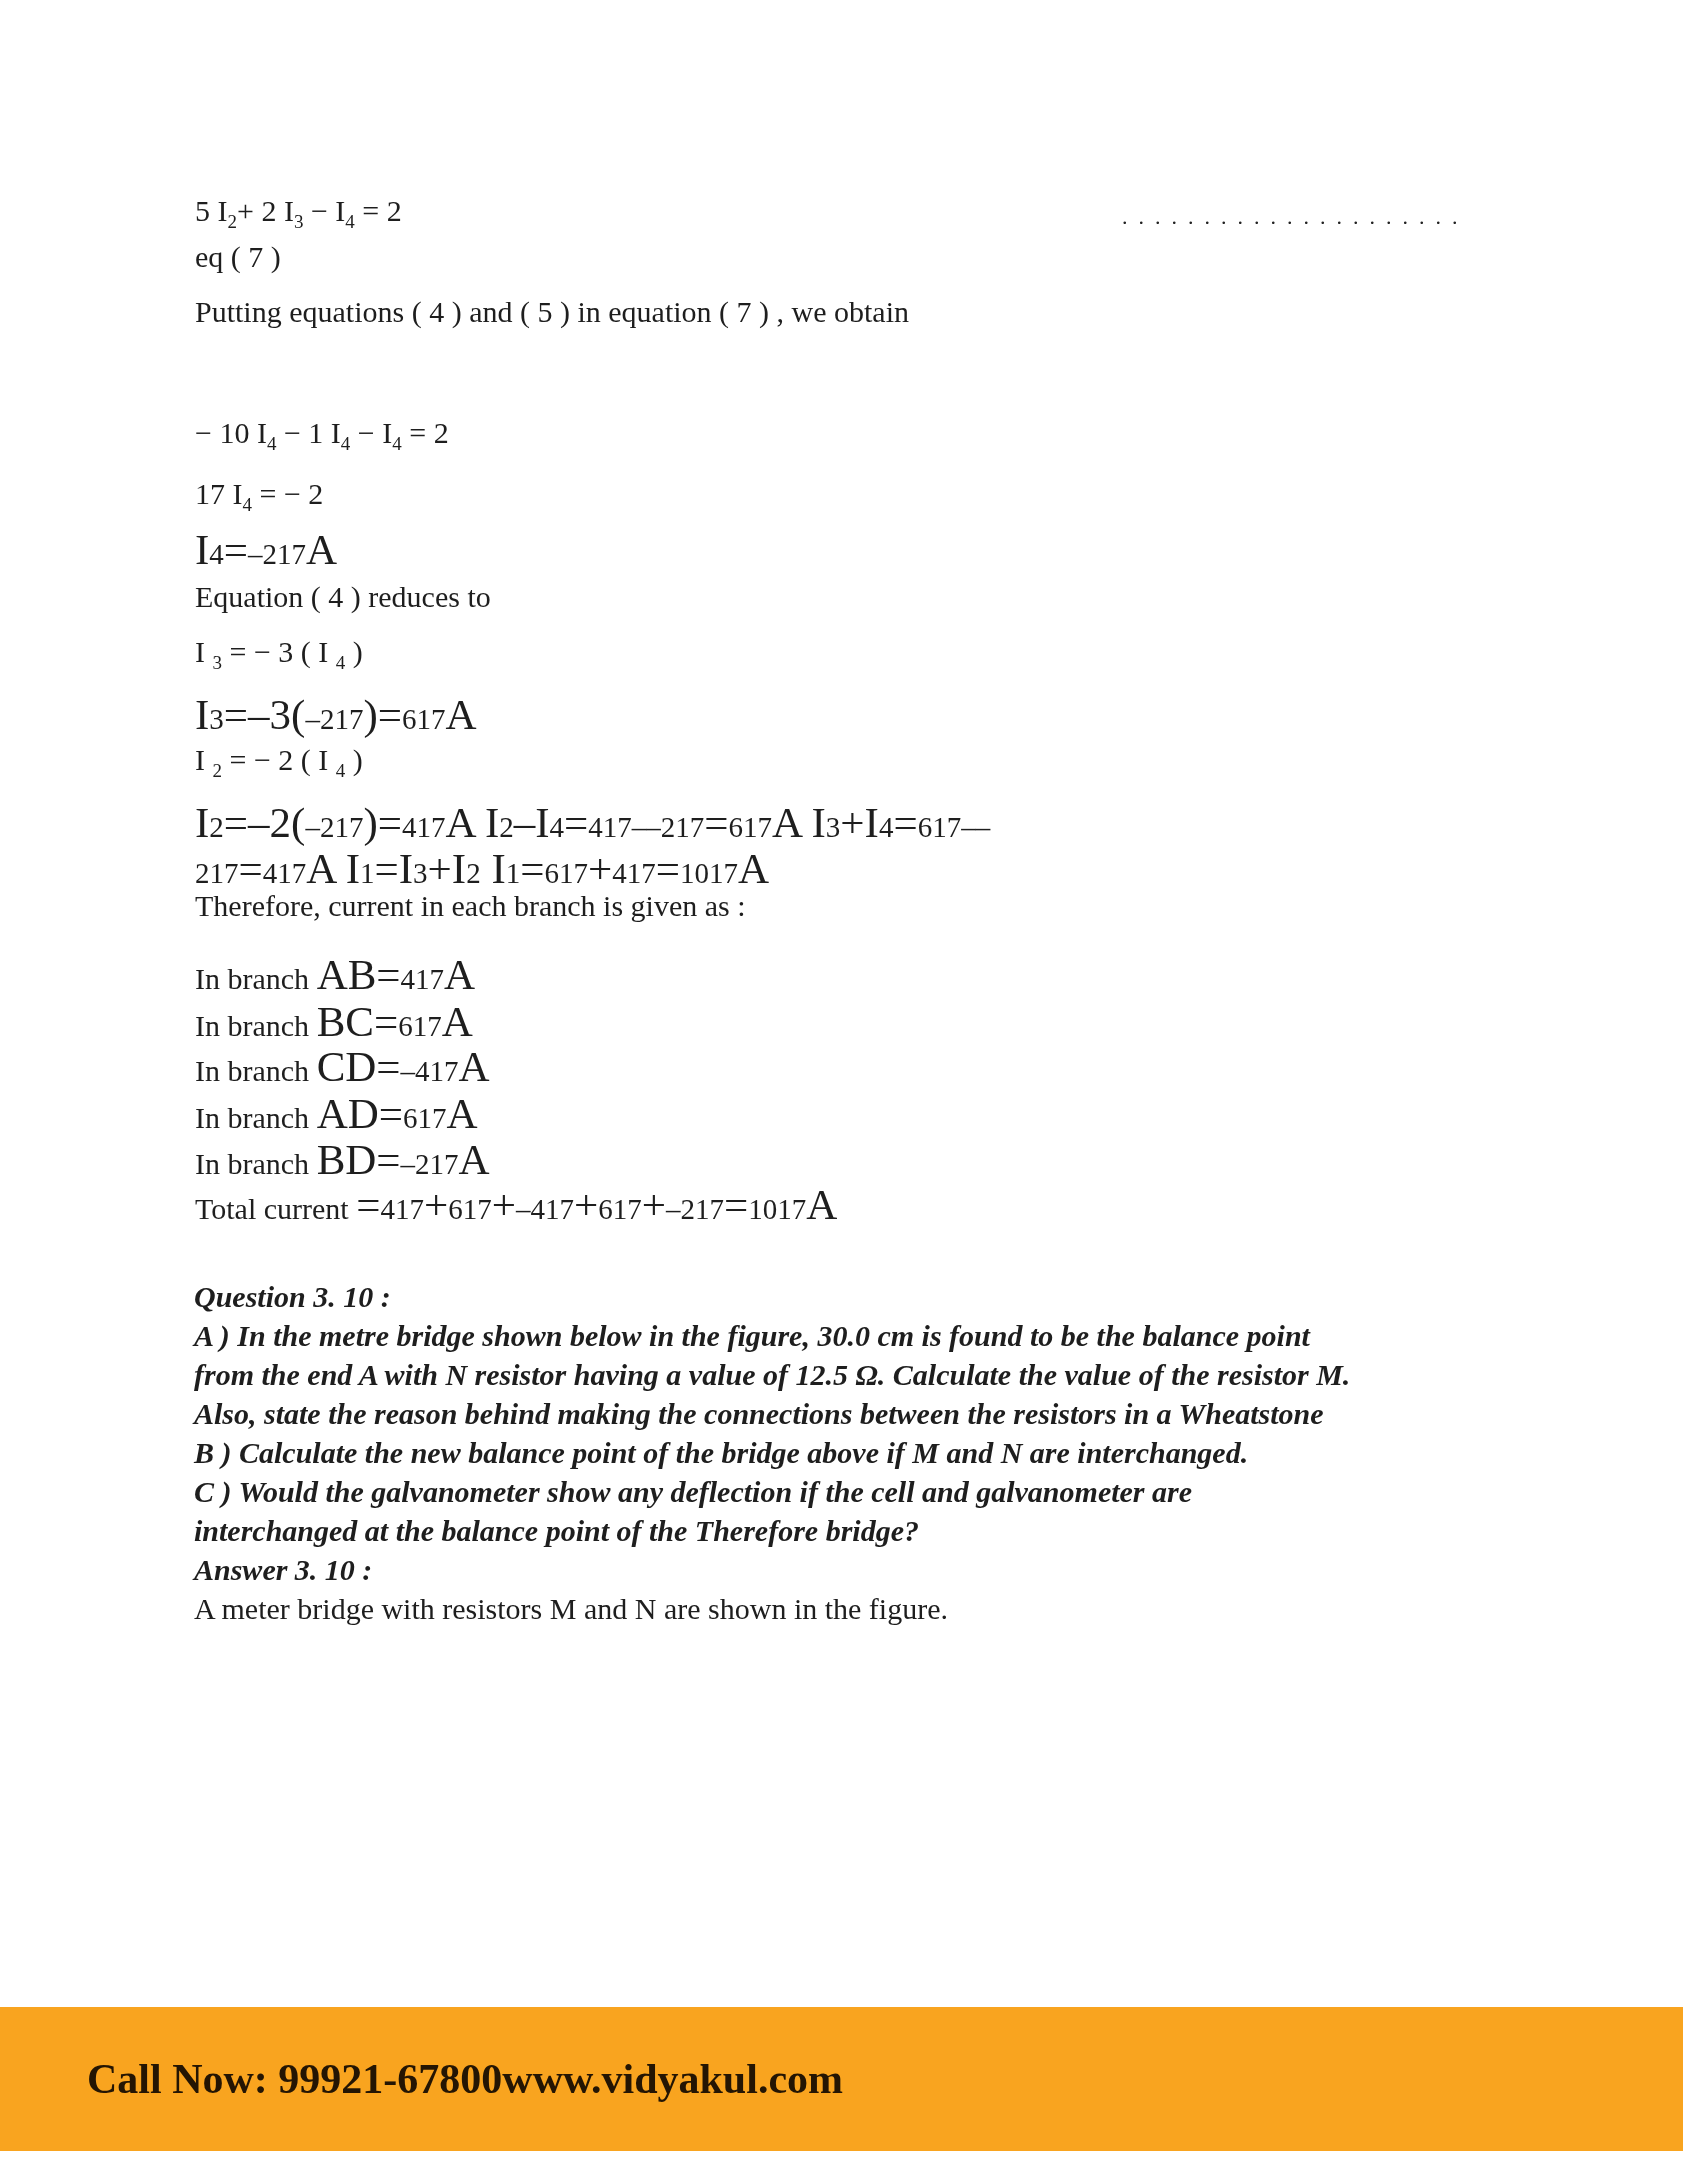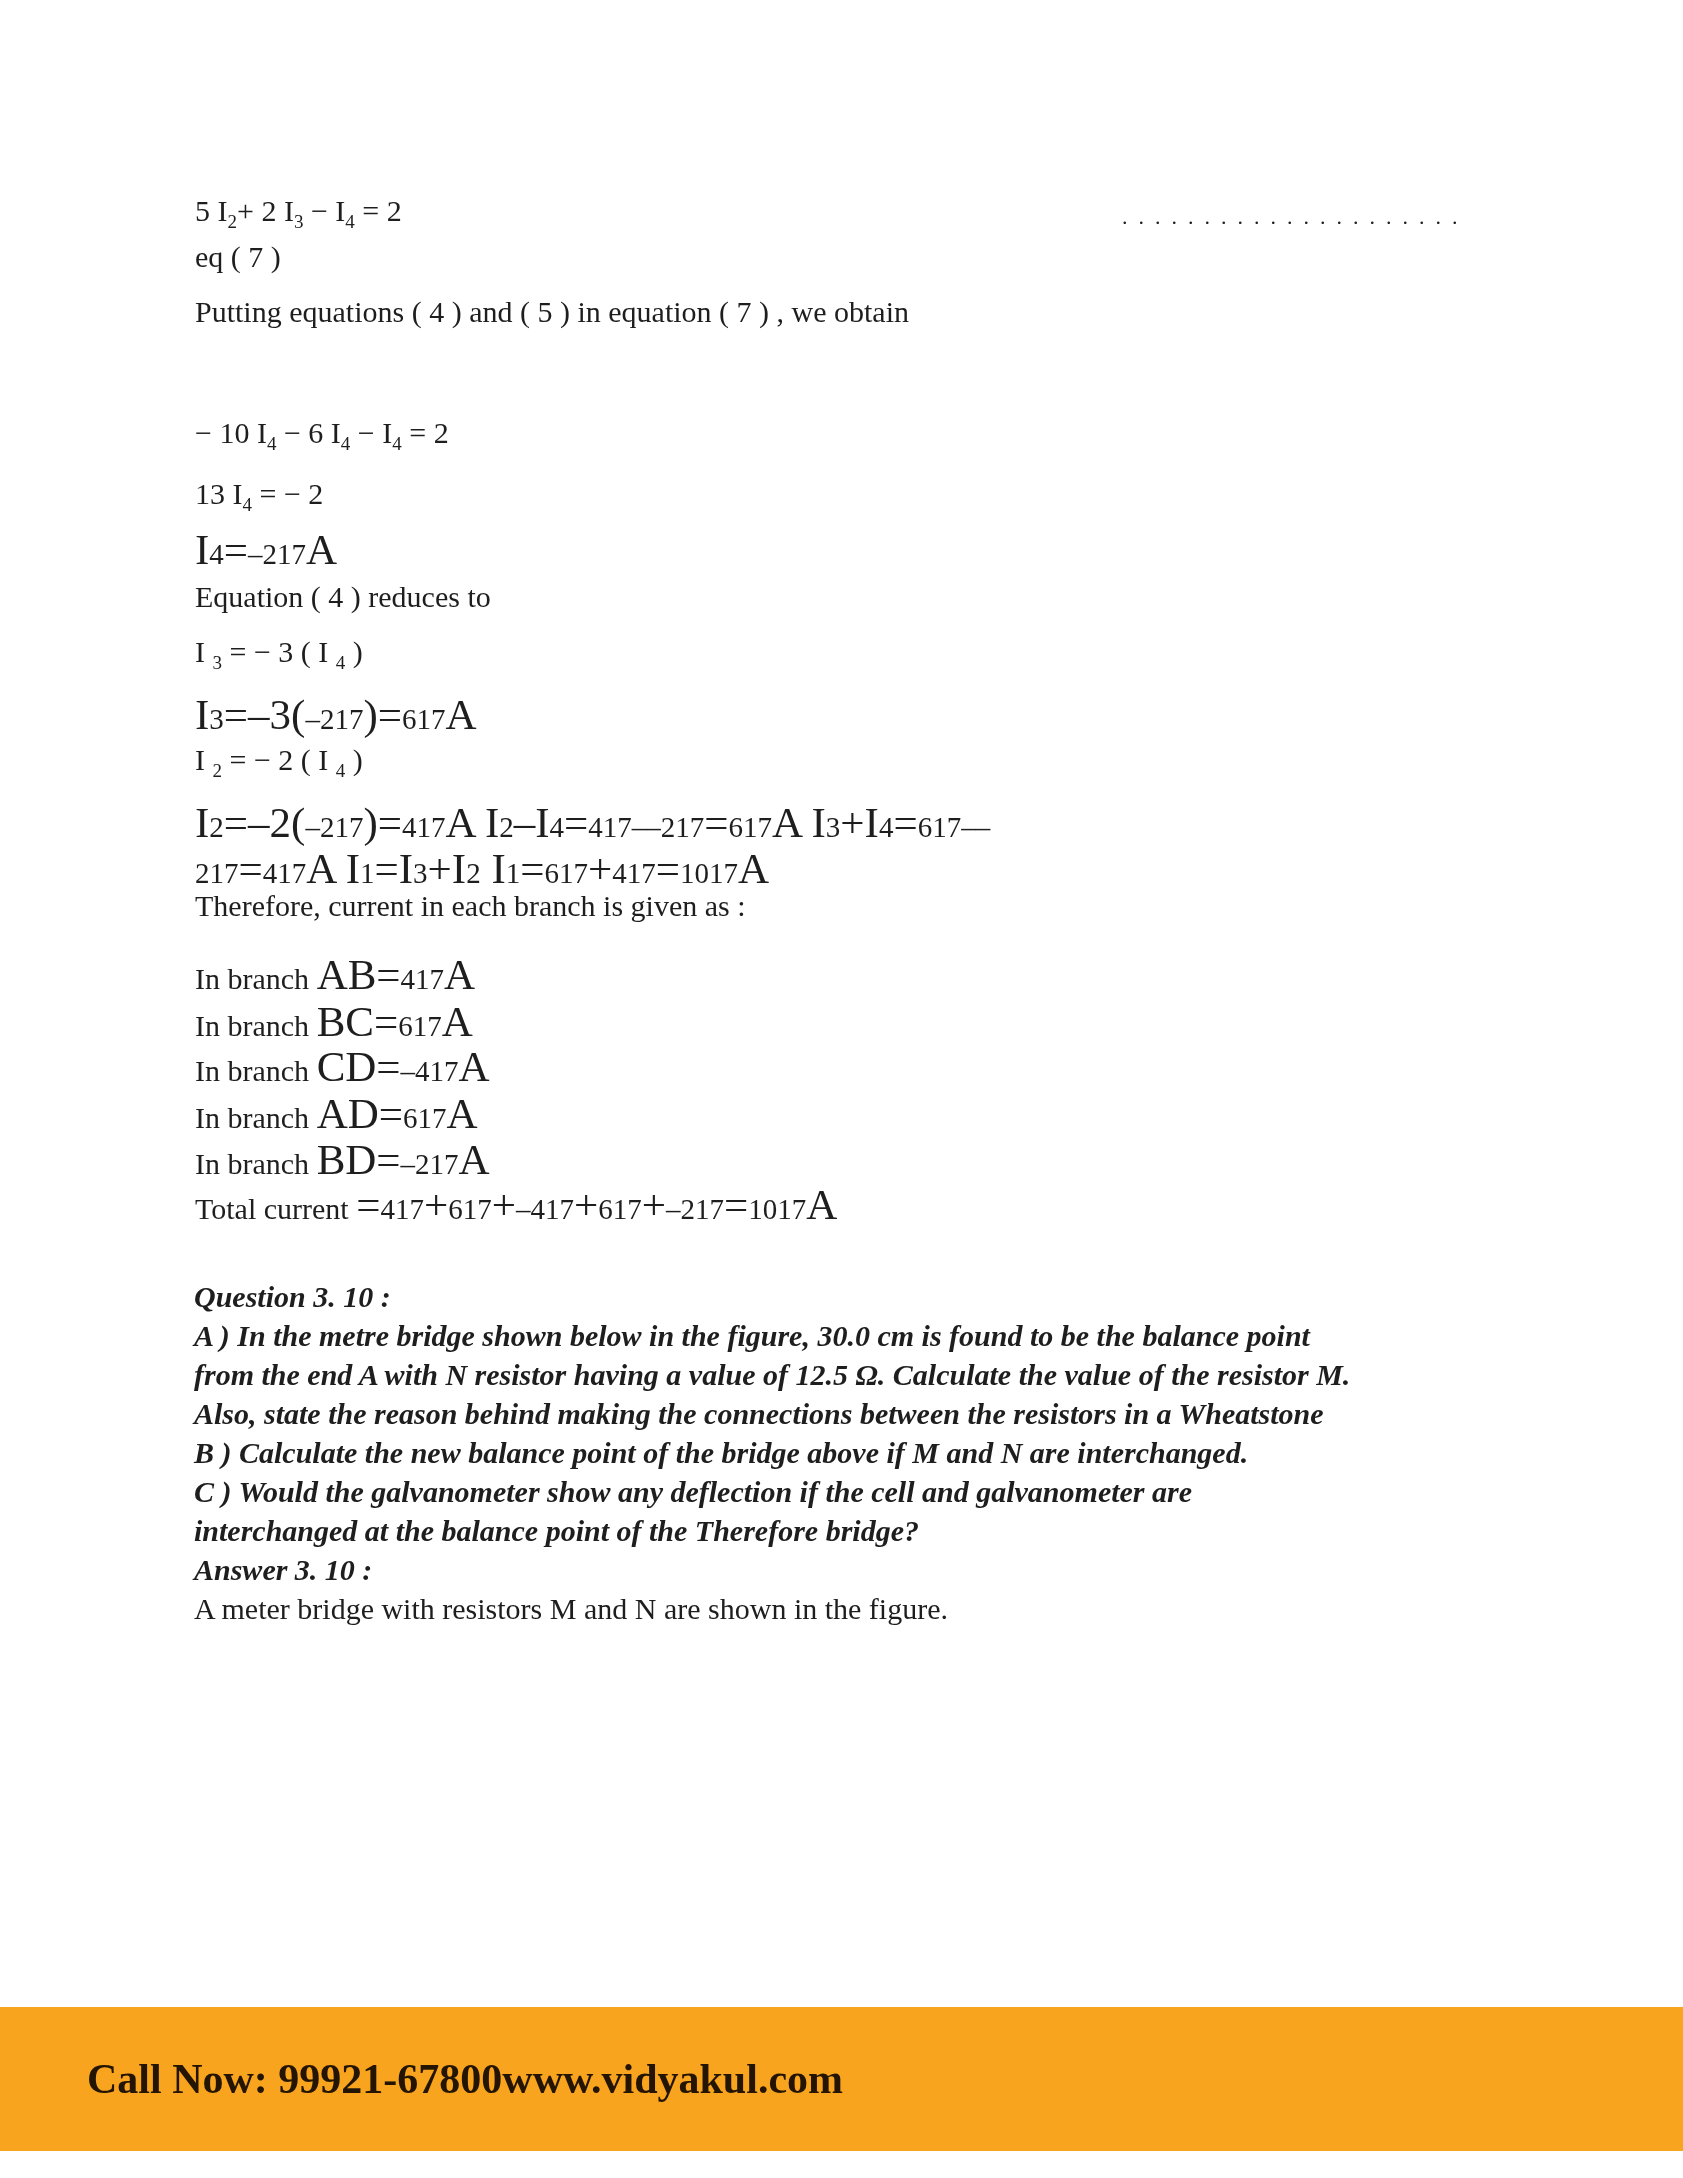--- a/index.html
+++ b/index.html
@@ -75,22 +75,22 @@
   }
 </style>
 </head>
 <body>
 
 <div class="page">
 
   <div class="line" style="top:194px"><span class="sg-n">5 I</span><span class="sg-sub">2</span><span class="sg-n">+ 2 I</span><span class="sg-sub">3</span><span class="sg-n"> − I</span><span class="sg-sub">4</span><span class="sg-n"> = 2</span></div>
   <div class="line" style="top:240px"><span class="sg-n">eq ( 7 )</span></div>
   <div class="line" style="top:295px"><span class="sg-n">Putting equations ( 4 ) and ( 5 ) in equation ( 7 ) , we obtain</span></div>
-  <div class="line" style="top:416px"><span class="sg-n">− 10 I</span><span class="sg-sub">4</span><span class="sg-n"> −  6 I</span><span class="sg-sub">4</span><span class="sg-n"> − I</span><span class="sg-sub">4</span><span class="sg-n"> = 2</span></div>
-  <div class="line" style="top:477px"><span class="sg-n">13 I</span><span class="sg-sub">4</span><span class="sg-n"> = − 2</span></div>
+  <div class="line" style="top:416px"><span class="sg-n">− 10 I</span><span class="sg-sub">4</span><span class="sg-n"> −  1 I</span><span class="sg-sub">4</span><span class="sg-n"> − I</span><span class="sg-sub">4</span><span class="sg-n"> = 2</span></div>
+  <div class="line" style="top:477px"><span class="sg-n">17 I</span><span class="sg-sub">4</span><span class="sg-n"> = − 2</span></div>
   <div class="line" style="top:525px"><span class="sg-b">I</span><span class="sg-s">4</span><span class="sg-b">=</span><span class="sg-s">–217</span><span class="sg-b">A</span></div>
   <div class="line" style="top:580px"><span class="sg-n">Equation ( 4 ) reduces to</span></div>
   <div class="line" style="top:635px"><span class="sg-n">I </span><span class="sg-sub">3</span><span class="sg-n"> = − 3 ( I </span><span class="sg-sub">4</span><span class="sg-n"> )</span></div>
   <div class="line" style="top:690px"><span class="sg-b">I</span><span class="sg-s">3</span><span class="sg-b">=–3(</span><span class="sg-s">–217</span><span class="sg-b">)=</span><span class="sg-s">617</span><span class="sg-b">A</span></div>
   <div class="line" style="top:743px"><span class="sg-n">I </span><span class="sg-sub">2</span><span class="sg-n"> = − 2 ( I </span><span class="sg-sub">4</span><span class="sg-n"> )</span></div>
   <div class="line" style="top:798px"><span class="sg-b">I</span><span class="sg-s">2</span><span class="sg-b">=–2(</span><span class="sg-s">–217</span><span class="sg-b">)=</span><span class="sg-s">417</span><span class="sg-b">A I</span><span class="sg-s">2</span><span class="sg-b">–I</span><span class="sg-s">4</span><span class="sg-b">=</span><span class="sg-s">417––217</span><span class="sg-b">=</span><span class="sg-s">617</span><span class="sg-b">A I</span><span class="sg-s">3</span><span class="sg-b">+I</span><span class="sg-s">4</span><span class="sg-b">=</span><span class="sg-s">617––</span></div>
   <div class="line" style="top:844px"><span class="sg-s">217</span><span class="sg-b">=</span><span class="sg-s">417</span><span class="sg-b">A I</span><span class="sg-s">1</span><span class="sg-b">=I</span><span class="sg-s">3</span><span class="sg-b">+I</span><span class="sg-s">2</span><span class="sg-b"> I</span><span class="sg-s">1</span><span class="sg-b">=</span><span class="sg-s">617</span><span class="sg-b">+</span><span class="sg-s">417</span><span class="sg-b">=</span><span class="sg-s">1017</span><span class="sg-b">A</span></div>
   <div class="line" style="top:889px"><span class="sg-n">Therefore, current in each branch is given as :</span></div>
   <div class="line" style="top:950px"><span class="sg-n">In branch </span><span class="sg-b">AB=</span><span class="sg-s">417</span><span class="sg-b">A</span></div>
   <div class="line" style="top:997px"><span class="sg-n">In branch </span><span class="sg-b">BC=</span><span class="sg-s">617</span><span class="sg-b">A</span></div>

